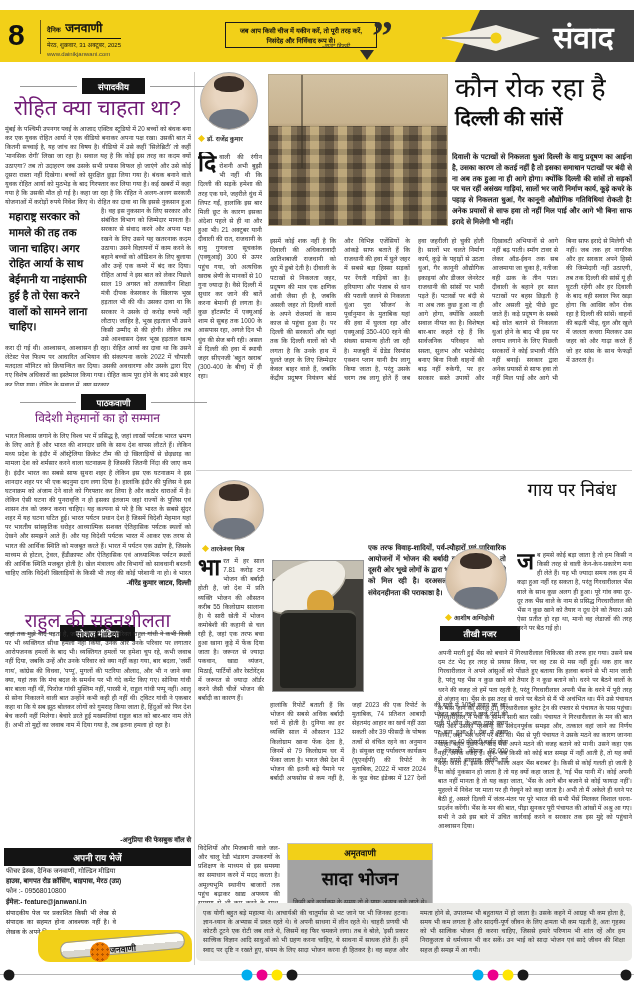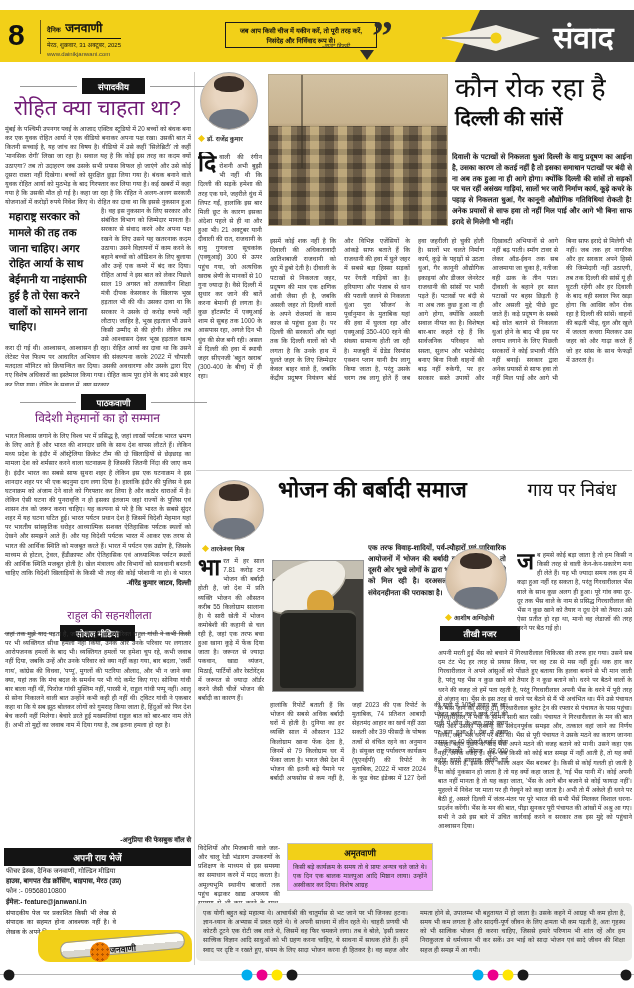--- a/index.html
+++ b/index.html
@@ -78,21 +78,21 @@
   </div>
 <div class="abs hl" style="left:4px;top:409px;width:187px;font-size:12px">विदेशी मेहमानों का हो सम्मान</div>
 <div class="abs small" style="left:5px;top:431px;width:186px;height:146px">
   <span>भारत विश्वास जगाने के लिए विश्व भर में प्रसिद्ध है, जहां लाखों पर्यटक भारत भ्रमण के लिए आते हैं और भारत की शानदार छवि के साथ देश वापस लौटते हैं। लेकिन मध्य प्रदेश के इंदौर में ऑस्ट्रेलिया क्रिकेट टीम की दो खिलाड़ियों से छेड़छाड़ का मामला देश को शर्मसार करने वाला घटनाक्रम है जिसकी जितनी निंदा की जाए कम है। इंदौर भारत का सबसे साफ सुथरा शहर है लेकिन इस एक घटनाक्रम ने इस शानदार शहर पर भी एक बदनुमा दाग लगा दिया है। हालांकि इंदौर की पुलिस ने इस घटनाक्रम को अंजाम देने वाले को गिरफ्तार कर लिया है और कठोर धाराओं में है। लेकिन ऐसी घटना की पुनरावृत्ति न हो इसका इंतजाम जहां राज्यों के पुलिस एवं शासन तंत्र को जरूर करना चाहिए। यह कल्पना से परे है कि भारत के सबसे सुंदर शहर में यह घटना घटित हुई। भारत पर्यटन प्रधान देश है जिसमें विदेशी मेहमान यहां पर भारतीय सांस्कृतिक धरोहर आध्यात्मिक सशक्त ऐतिहासिक पर्यटक स्थलों को देखने और समझने आते हैं। और यह विदेशी पर्यटक भारत में आकर एक तरफ से भारत की आर्थिक स्थिति को मजबूत करते हैं। भारत में पर्यटन एक उद्योग है, जिसके माध्यम से होटल, ट्रेवल, हैंडीक्राफ्ट और ऐतिहासिक एवं आध्यात्मिक पर्यटन स्थलों की आर्थिक स्थिति मजबूत होती है। खेल मंत्रालय और विभागों को सावधानी बरतनी चाहिए ताकि विदेशी खिलाड़ियों के किसी भी तरह की कोई परेशानी ना हो। वे भारत की गलत छवि लेकर वापस न जाएं।</span>
 </div>
 <div class="abs sign" style="left:5px;top:576px;width:186px">-वीरेंद्र कुमार जाटव, दिल्ली</div>
 
 <div class="abs kicker" style="left:4px;top:625px;width:187px">
     <b>सोशल मीडिया</b>
   </div>
-<div class="abs hl" style="left:16px;top:607px;width:187px;font-size:11px">राहुल की सहनशीलता</div>
+<div class="abs hl" style="left:4px;top:607px;width:187px;font-size:19px">राहुल की सहनशीलता</div>
 <div class="abs small" style="left:5px;top:629px;width:186px;height:203px">
   <span>जहां तक मुझे याद पड़ता है, जनता के मुद्दों से अतिरिक्त राहुल गांधी ने कभी किसी पर भी व्यक्तिगत सीधा हमला नहीं किया, उनके और उनके परिवार पर लगातार आरोपजनक हमलों के बाद भी। व्यक्तिगत हमलों पर हमेशा चुप रहे, कभी जवाब नहीं दिया, जबकि उन्हें और उनके परिवार को क्या नहीं कहा गया, बार बदला, 'जर्सी गाय', कांग्रेस की विधवा, 'पप्पू', मुगलों की पटरिया औलाद, और भी न जाने क्या क्या, यहां तक कि मंच बदल के समर्थन पर भी गंदे कमेंट किए गए। सोनिया गांधी बार बाला नहीं थीं, फिरोज गांधी मुस्लिम नहीं, पारसी थे, राहुल गांधी पप्पू नहीं। आलू से सोना निकालने वाली बात उन्होंने कभी कही ही नहीं थी। ट्विटर गांधी ने एकबार कहा था कि ये सब झूठ बोलकर लोगों को गुमराह किया जाता है, हिंदुओं को फिर देश बेच करनी नहीं मिलेगा। बेचारे डरते हुई मखमलियां राहुल बात को बार-बार नाम लेते हैं। अभी तो मुद्दों का जवाब नाम में दिया गया है, तब इतना हमला हो रहा है।</span>
 </div>
 <div class="abs sign" style="left:5px;top:833px;width:186px">-अनुप्रिया की फेसबुक वॉल से</div>
 
 <div class="abs" style="left:4px;top:848px;width:187px;background:#141414;color:#fff;text-align:center;font-weight:bold;font-size:9px;padding:2.5px 0">
   <span>अपनी राय भेजें</span>
 </div>
 <div class="abs" style="left:6px;top:866px;width:186px;font-size:6.8px;line-height:1.5;color:#222">
   <div>फीचर डेस्क, दैनिक जनवाणी, गोल्डिन मीडिया</div>
@@ -128,21 +128,20 @@
 </div>
 <div class="abs small" style="left:270px;top:236px;width:362px;height:228px;column-count:5;column-gap:8px">
   <span>इसमें कोई शक नहीं है कि दिवाली की अधिकतावादी आतिशबाजी राजधानी को धुएं में डुबो देती है। दीवाली के पटाखों से निकलता जहर, प्रदूषण की मात्र एक क्षणिक आंधी जैसा ही है, जबकि असली जहर तो दिल्ली वालों के अपने रोजमर्रा के काम काज से पहुंचा हुआ है। पर दिल्ली की सरकारों और यहां तक कि दिल्ली वालों को भी लगता है कि उनके हाथ में घुलते जहर के लिए जिम्मेदार केवल बाहर वाले हैं, जबकि केंद्रीय प्रदूषण नियंत्रण बोर्ड और विभिन्न एजेंसियों के आंकड़े साफ बताते हैं कि राजधानी की हवा में घुले जहर में सबसे बड़ा हिस्सा सड़कों पर रेंगती गाड़ियों का है। हरियाणा और पंजाब से धान की पराली जलने से निकलता धुंआ पूरा 'सीजन' के पूर्वानुमान के मुताबिक यहां की हवा में घुलता रहा और एक्यूआई 350-400 रहने की संख्या सामान्य होती जा रही है। मजबूरी में ग्रेडेड रिस्पांस एक्शन प्लान यानी ग्रैप लागू किया जाता है, परंतु उसके चरण तब लागू होते हैं जब हवा जहरीली हो चुकी होती है। सालों भर चलते निर्माण कार्य, कूड़े के पहाड़ों से उठता धुआं, गैर कानूनी औद्योगिक इकाइयां और डीजल जेनरेटर राजधानी की सांसों पर भारी पड़ते हैं। पटाखों पर बंदी से ना अब तक कुछ हुआ ना ही आगे होगा, क्योंकि असली सवाल नीयत का है। विशेषज्ञ बार-बार कहते रहे हैं कि सार्वजनिक परिवहन को सस्ता, सुलभ और भरोसेमंद बनाए बिना निजी वाहनों की बाढ़ नहीं रुकेगी, पर हर सरकार सस्ते उपायों और दिखावटी अभियानों से आगे नहीं बढ़ पाती। स्मॉग टावर से लेकर ऑड-ईवन तक सब आजमाया जा चुका है, नतीजा वही ढाक के तीन पात। दीवाली के बहाने हर साल पटाखों पर बहस छिड़ती है और असली मुद्दे पीछे छूट जाते हैं। कड़े प्रदूषण के सबसे बड़े स्रोत बताने से निकलता धुआं होने के बाद भी इस पर लगाम लगाने के लिए पिछली सरकारों ने कोई प्रभावी नीति नहीं बनाई। सरकार द्वारा अनेक प्रयासों से साफ हवा तो नहीं मिल पाई और आगे भी बिना साफ इरादे से मिलेगी भी नहीं। जब तक हर नागरिक और हर सरकार अपने हिस्से की जिम्मेदारी नहीं उठाएगी, तब तक दिल्ली की सांसें यूं ही घुटती रहेंगी और हर दिवाली के बाद वही सवाल फिर खड़ा होगा कि आखिर कौन रोक रहा है दिल्ली की सांसें। वाहनों की बढ़ती भीड़, धूल और खुले में जलता कचरा मिलकर उस जहर को और गाढ़ा करते हैं जो हर सांस के साथ फेफड़ों में उतरता है।</span>
 </div>
 
 <div class="abs hline" style="left:196px;top:470px;width:436px"></div>
 
 <div class="circle-photo" style="left:204px;top:480px;width:60px;height:60px"></div>
 <div class="abs caption" style="left:203px;top:544px;width:72px">तारकेश्वर मिश्र</div>
 <div class="abs" style="left:278px;top:476px;width:236px;text-align:left">
-  <div style="font-size:22px;font-weight:bold;color:#0d0d0d;line-height:1.3">भोजन की बर्बादी समाज</div>
 </div>
 <div class="abs" style="left:368px;top:542px;width:138px;height:112px;font-size:7.2px;font-weight:bold;line-height:1.55;text-align:justify;color:#1c1c1c;overflow:hidden">एक तरफ विवाह-शादियों, पर्व-त्यौहारों एवं पारिवारिक आयोजनों में भोजन की बर्बादी बढ़ती जा रही है, तो दूसरी ओर भूखे लोगों के द्वारा भोजन की लूटपाट देखने को मिल रही है। दरअसल, भोजन की बर्बादी संवेदनहीनता की पराकाष्ठा है।</div>
 
 <div class="abs foodpic" style="left:272px;top:560px;width:92px;height:132px">
   <div class="plate"></div>
   <div class="food"></div>
   <div class="bin"></div>
 </div>
 
 <div class="abs small" style="left:198px;top:556px;width:66px;height:282px">
@@ -165,24 +164,25 @@
   <span>तीखी नजर</span>
 </div>
 <div class="abs small" style="left:517px;top:550px;width:115px;height:92px">
   <span class="dropcap">ज</span>
   <span>ब हमसे कोई बड़ा जाता है तो हम किसी न किसी तरह से वाली केन-केन-प्रकारेण मना ही लेते हैं। यह भी ज्यादा समय तक हम में कड़ा हुआ नहीं रह सकता है, परंतु गिरधारीलाल भैंस वाले के साथ कुछ अलग ही हुआ। पूरे गांव क्या दूर-दूर तक भैंस वाले के नाम से प्रसिद्ध गिरधारीलाल की भैंस न कुछ खाने को तैयार न दूध देने को तैयार। उसे ऐसा प्रतीत हो रहा था, मानो वह लेडाजों की तरह धरने पर बैठ गई हो।</span>
 </div>
 <div class="abs small" style="left:438px;top:648px;width:194px;height:246px">
   <span>अपनी मरती हुई भैंस को बचाने में गिरधारीलाल चिकित्सा की तरफ हार गया। उसने सब दम टंट भेद हर तरह से प्रयास किया, पर वह टस से मस नहीं हुई। थक हार कर गिरधारीलाल ने अपने आंसुओं को पोंछते हुए बताया कि हलवा बनाने से भी मान जाती है, परंतु यह भैंस न कुछ खाने को तैयार है न कुछ बताने को। धरने पर बैठने वालों के धरने की वजह तो हमें पता रहती है, परंतु गिरधारीलाल अपनी भैंस के धरने में पूरी तरह से अंजान था। भैंस के इस तरह से धरने पर बैठने से मैं भी अचंभित था। मैंने उसे पंचायत के पास जाने की सलाह दी। गिरधारीलाल बुलेट ट्रेन की रफ्तार से पंचायत के पास पहुंचा। गिरधारीलाल ने पंचों के सामने सारी बात रखी। पंचायत ने गिरधारीलाल के मन की बात को और उसकी परेशानी को संवेदनपूर्वक समझा और, तत्काल वहां जाने का निर्णय लिया, जहां भैंस धरने पर बैठी थी। भैंस से पूरी पंचायत ने उसके मठने का कारण जानना चाहा। बहुत पूछने के बाद भैंस अपने मठने की वजह बताने को मानी। उसने कहा एक नहीं, अनेक वजह हैं। सुने- जब किसी को कोई बात समझ में नहीं आती है, तो यह क्यों कहा जाता है, इसके लिए 'काला अक्षर भैंस बराबर' है। किसी से कोई गलती हो जाती है या कोई नुकसान हो जाता है तो यह क्यों कहा जाता है, 'गई भैंस पानी में'। कोई अपनी बात नहीं मानता है तो यह कहा जाता, 'भैंस के आगे बीन बजाने से कोई फायदा नहीं'। मुहल्ले में निवेश पर माता पर ही गेस्चुने को कहा जाता है। अभी तो मैं अकेले ही धरने पर बैठी हूं, असले दिल्ली में जंतर-मंतर पर पूरे भारत की सभी भैंसें मिलकर विशाल धरना-प्रदर्शन करेंगी। भैंस के मन की बात, पीड़ा सुनकर पूरी पंचायत की आंखों में अश्रु आ गए। सभी ने उसे इस बारे में उचित कार्रवाई करने व सरकार तक इस मुद्दे को पहुंचाने आश्वासन दिया।</span>
 </div>
 
-<div class="abs" style="left:287px;top:843px;width:146px;border:1px solid #c2c2c2;background:#f0abfc">
+<div class="abs" style="left:287px;top:843px;width:146px;border:1px solid #c2c2c2;background:#a3a3a3">
   <div style="background:#f2d018;color:#111;text-align:center;font-weight:bold;font-size:8.5px;padding:2.5px 0">
     <span>अमृतवाणी</span>
   </div>
+  <div style="font-size:18px;font-weight:bold;text-align:center;padding:6px 0 5px;color:#0d0d0d">सादा भोजन</div>
   <div class="small" style="padding:2px 5px 4px;height:30px">किसी बड़े कार्यक्रम के समय तो वे प्रायः अन्यत्र चले जाते थे। एक दिन एक बालक मालपुआ आदि मिष्ठान लाया। उन्होंने अस्वीकार कर दिया। विशेष आग्रह</div>
 </div>
 
 <div class="abs" style="left:196px;top:903px;width:436px;height:58px;background:#ebebe8;border-radius:5px;padding:5px 7px;column-count:2;column-gap:12px;font-size:6.3px;line-height:1.45;text-align:justify;color:#333;overflow:hidden">
   <span>एक योगी बहुत बड़े महात्मा थे। आचार्यश्री की चातुर्मास से भट जाने पर भी जिनका हटना। ज्ञान-ध्यान के अभ्यास में प्रवत रहते थे। वे अपनी साधना में लीन रहते थे। चाहरी प्रणयी भी कोटरी टूटने एक रोटी जब लाते थे, जिसमें वह फिर चमकने लगा। तब वे बोले, 'इसी प्रकार सात्त्विक विज्ञान आदि साधुओं को भी ग्रहण करना चाहिए, ये साधना में साधक होते हैं। हमें स्वाद पर दृष्टि न रखते हुए, संयम के लिए सादा भोजन करना ही हितकर है। वह सहज और ममता होने से, उपालम्भ भी बहुतायत में हो जाता है। उसके कहने में आग्रह भी कम होता है, समय भी कम लगता है और सादगी-पूर्ण जीवन के लिए क्षमता भी कम पड़ती है, अतः गृहस्थ को भी सात्विक भोजन ही करना चाहिए, जिससे हमारे परिणाम भी शांत रहें और हम निराकुलता से धर्मध्यान भी कर सकें। उन भाई को सादा भोजन एवं सादे जीवन की शिक्षा सहज ही समझ में आ गयी।</span>
 </div>
 
 <div class="abs hline" style="left:0;top:974px;width:634px;background:#b5b5b5"></div>
 <svg class="abs dots" style="left:0;top:966px" width="634" height="18" viewBox="0 0 634 18">
   <circle cx="9" cy="9" r="5.5" fill="#1a1a1a"></circle>

